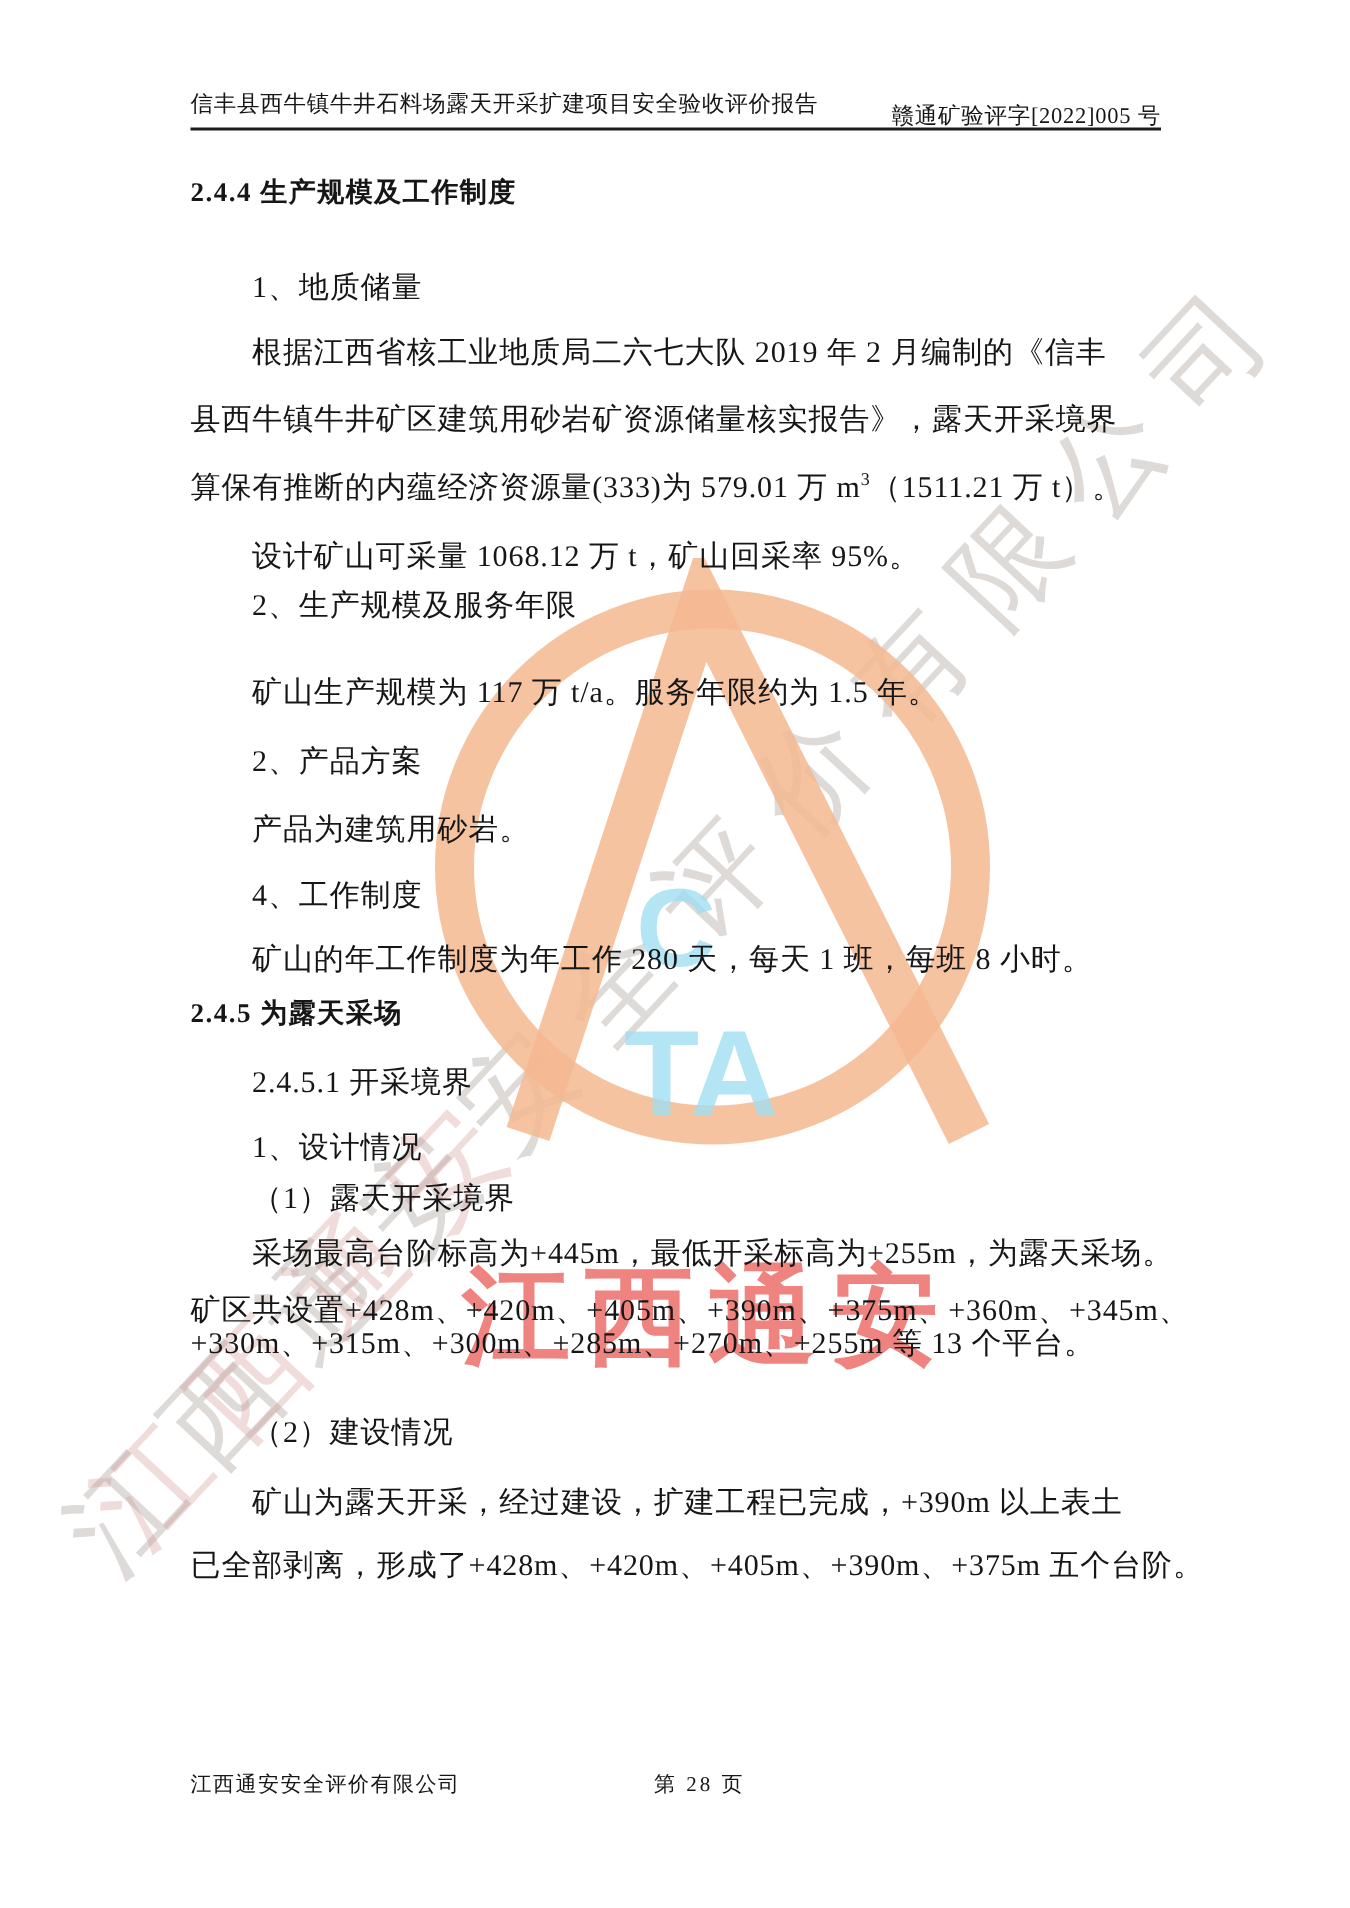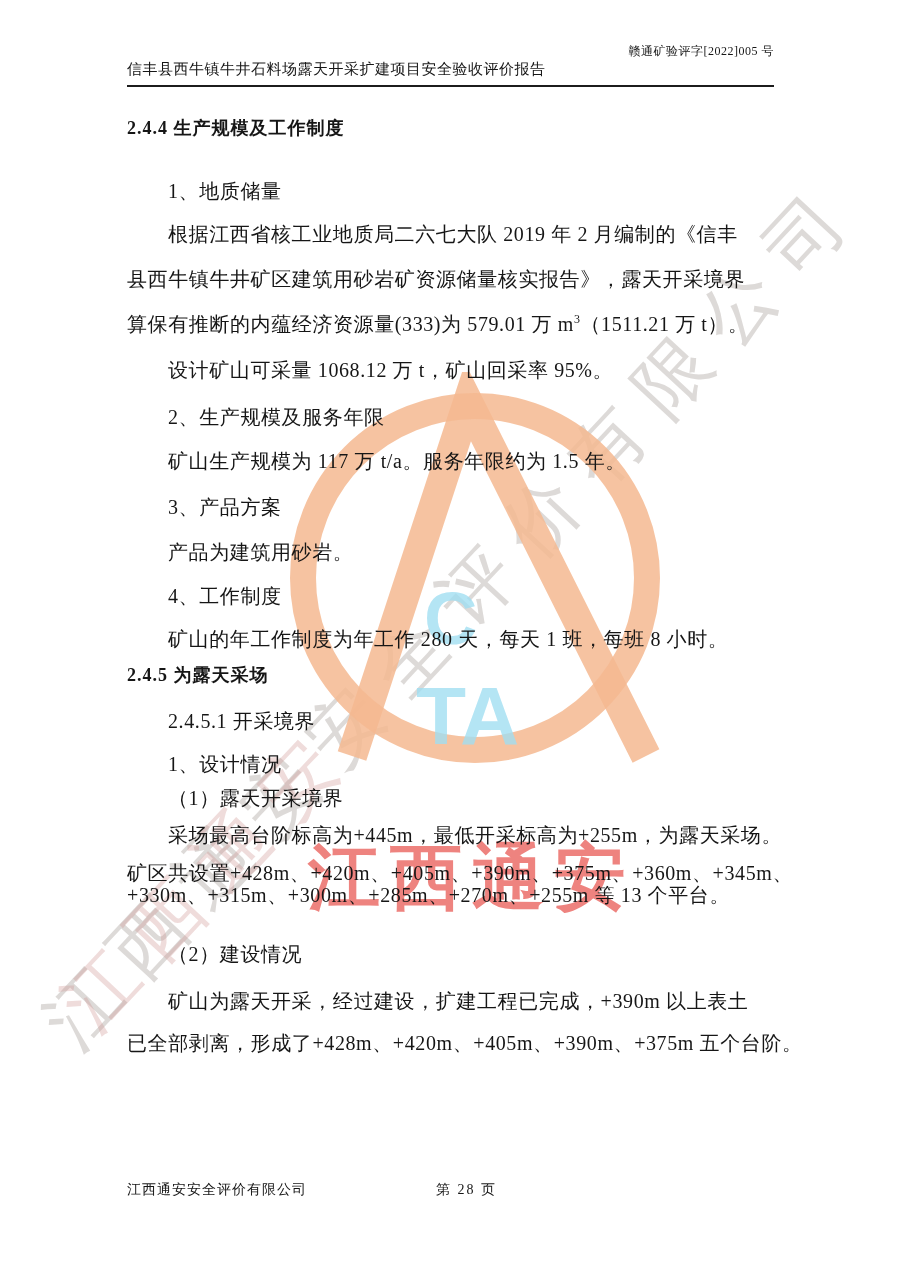--- a/index.html
+++ b/index.html
@@ -7,21 +7,21 @@
     position:relative;
     width:900px;height:1272px;
     margin:0 auto;
     background:#ffffff;
     overflow:hidden;
     font-family:"Liberation Serif","DejaVu Serif",serif;
     color:#161616;
   }
   
   .header-left{position:absolute;left:127px;top:60px;font-size:15px;font-weight:normal;letter-spacing:0.5px;text-align:right;}
-  .header-right{position:absolute;right:126px;top:43px;font-size:12px;letter-spacing:0.5px;}
+  .header-right{position:absolute;right:126px;top:68px;font-size:15px;letter-spacing:0.5px;}
   .header-rule{position:absolute;left:127px;width:647px;top:85px;border-top:2px solid #1c1c1c;height:0;}
   
   .wm{position:absolute;pointer-events:none;z-index:1;}
   .wm-diag1{
     left:452px;top:615px;
     transform:translate(-50%,-50%) rotate(-47deg);
     font-size:74px;letter-spacing:22px;white-space:nowrap;
     color:rgba(180,172,168,0.45);
   }
   .wm-diag2{
@@ -35,21 +35,21 @@
     font-size:72px;font-weight:bold;letter-spacing:10px;white-space:nowrap;
     color:rgba(226,48,42,0.60);
   }
   .wm-logo{left:278px;top:372px;width:400px;height:400px;}
   
   .doc-line{position:absolute;left:127px;z-index:2;font-size:20px;letter-spacing:0.6px;white-space:nowrap;}
   .h2{font-size:18px;font-weight:bold;letter-spacing:1px;}
   .ind{padding-left:41px;}
   sup.cube{font-size:12px;vertical-align:super;line-height:0;}
   #l0{top:116px}  #l1{top:178px}  #l2{top:221px}  #l3{top:266px}
-  #l4{top:311px}  #l5{top:357px}  #l6{top:404px}  #l7{top:448px}
+  #l4{top:311px}  #l5{top:357px}  #l6{top:390px}  #l7{top:448px}
   #l8{top:494px}  #l9{top:539px}  #l10{top:583px} #l11{top:626px}
   #l12{top:663px} #l13{top:708px} #l14{top:751px} #l15{top:785px}
   #l16{top:822px} #l17{top:860px} #l18{top:882px} #l19{top:941px}
   #l20{top:988px} #l21{top:1030px}
   
   .footer-company{position:absolute;left:127px;top:1181px;font-size:14px;letter-spacing:1px;z-index:2;}
   .footer-page{position:absolute;left:436px;top:1181px;font-size:14px;letter-spacing:2px;z-index:2;}
 </style>
 </head>
 <body>
@@ -77,21 +77,21 @@
   <div class="header-rule"></div>
 
   <div id="l0" class="doc-line h2">2.4.4 生产规模及工作制度</div>
   <div id="l1" class="doc-line ind">1、地质储量</div>
   <div id="l2" class="doc-line ind">根据江西省核工业地质局二六七大队 2019 年 2 月编制的《信丰</div>
   <div id="l3" class="doc-line">县西牛镇牛井矿区建筑用砂岩矿资源储量核实报告》，露天开采境界</div>
   <div id="l4" class="doc-line"><span>算保有推断的内蕴经济资源量(333)为 579.01 万 m</span><sup class="cube">3</sup><span>（1511.21 万 t）。</span></div>
   <div id="l5" class="doc-line ind">设计矿山可采量 1068.12 万 t，矿山回采率 95%。</div>
   <div id="l6" class="doc-line ind">2、生产规模及服务年限</div>
   <div id="l7" class="doc-line ind">矿山生产规模为 117 万 t/a。服务年限约为 1.5 年。</div>
-  <div id="l8" class="doc-line ind">3、产品方案</div>
+  <div id="l8" class="doc-line ind">2、产品方案</div>
   <div id="l9" class="doc-line ind">产品为建筑用砂岩。</div>
   <div id="l10" class="doc-line ind">4、工作制度</div>
   <div id="l11" class="doc-line ind">矿山的年工作制度为年工作 280 天，每天 1 班，每班 8 小时。</div>
   <div id="l12" class="doc-line h2">2.4.5 为露天采场</div>
   <div id="l13" class="doc-line ind">2.4.5.1 开采境界</div>
   <div id="l14" class="doc-line ind">1、设计情况</div>
   <div id="l15" class="doc-line ind">（1）露天开采境界</div>
   <div id="l16" class="doc-line ind">采场最高台阶标高为+445m，最低开采标高为+255m，为露天采场。</div>
   <div id="l17" class="doc-line">矿区共设置+428m、+420m、+405m、+390m、+375m、+360m、+345m、</div>
   <div id="l18" class="doc-line">+330m、+315m、+300m、+285m、+270m、+255m 等 13 个平台。</div>

